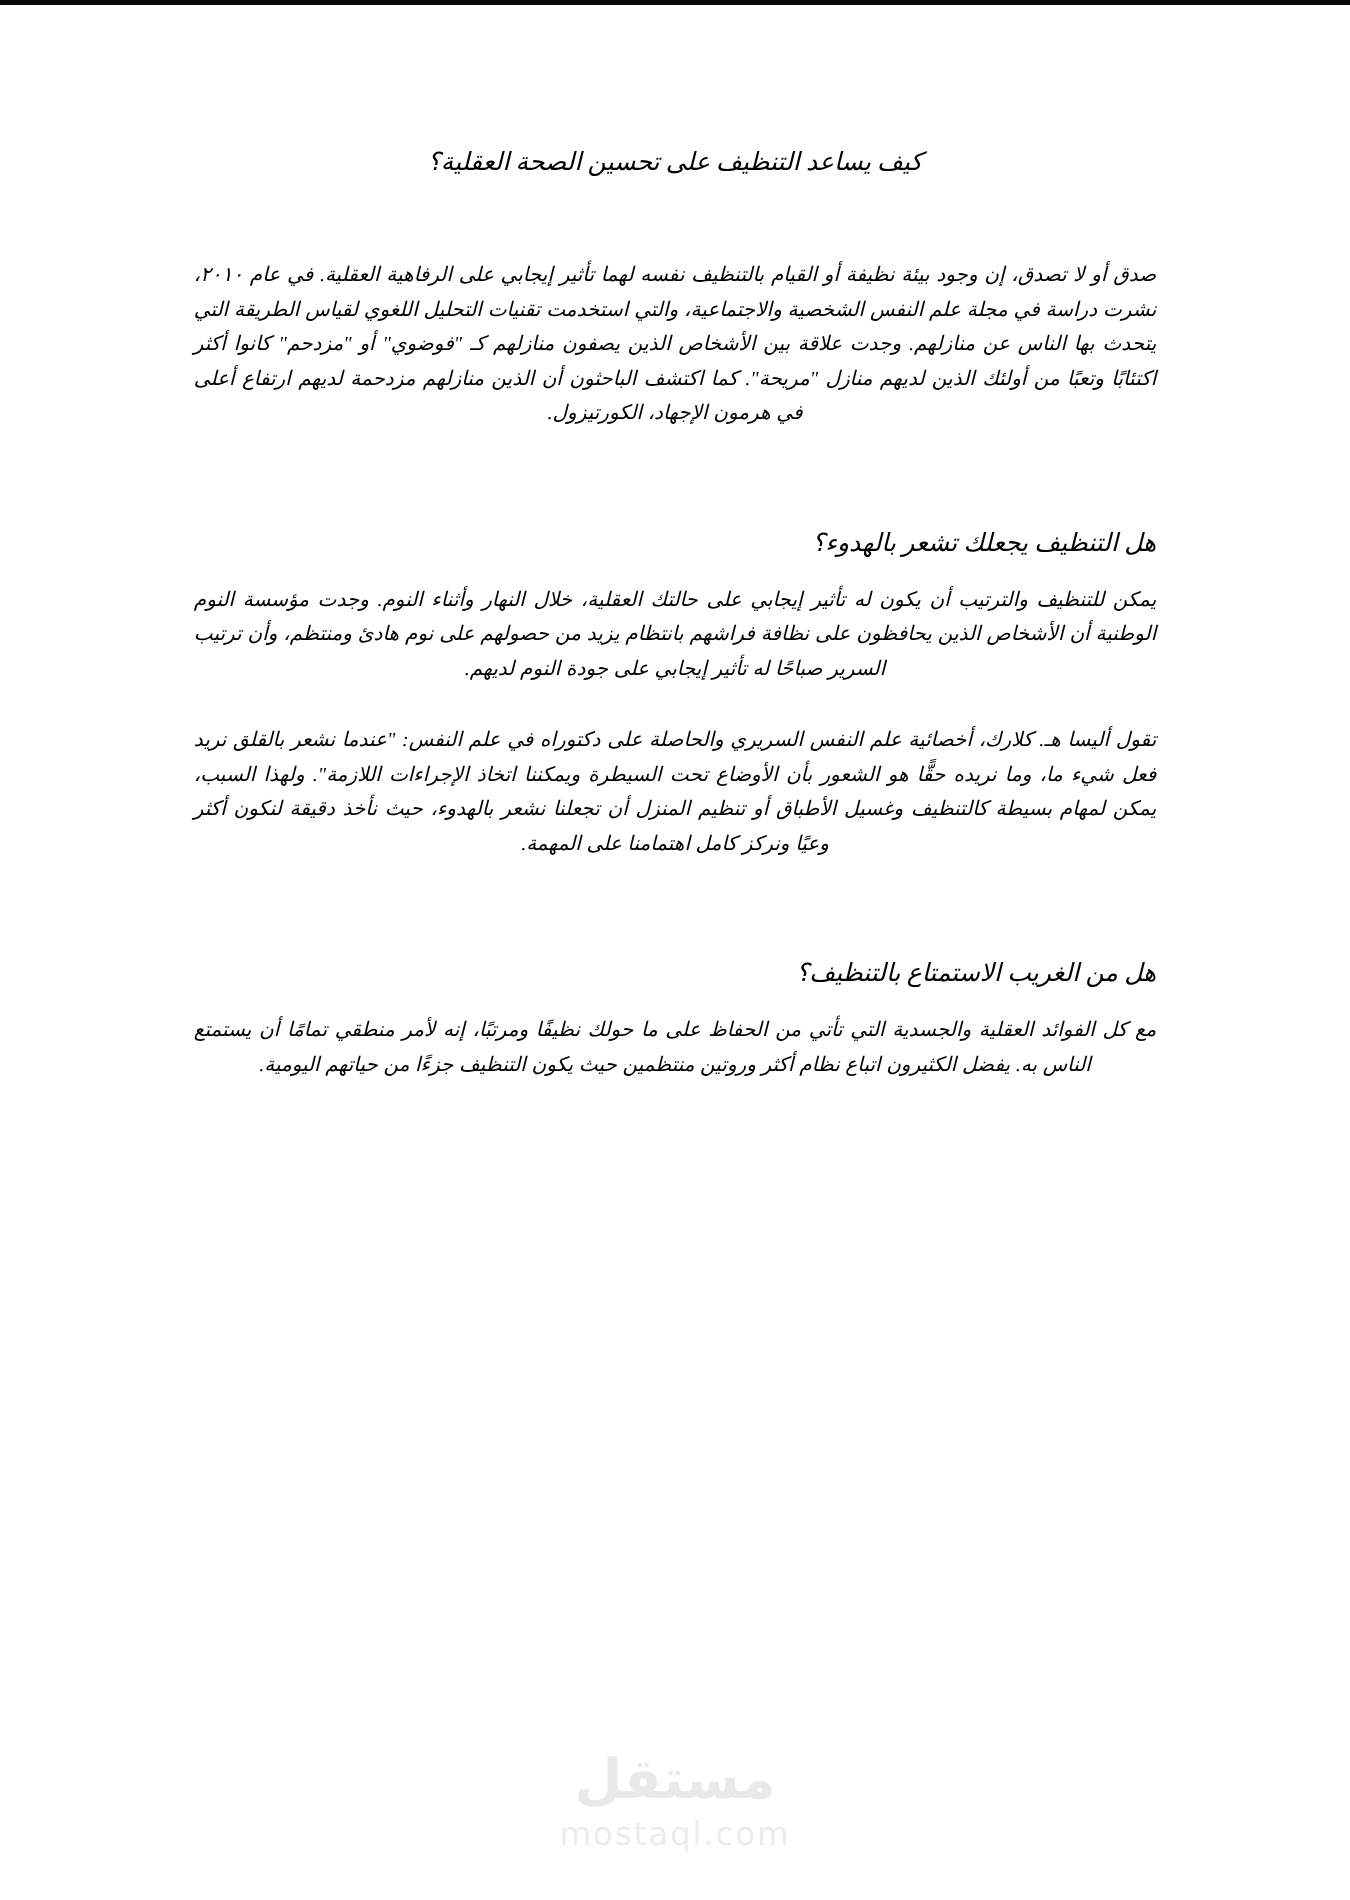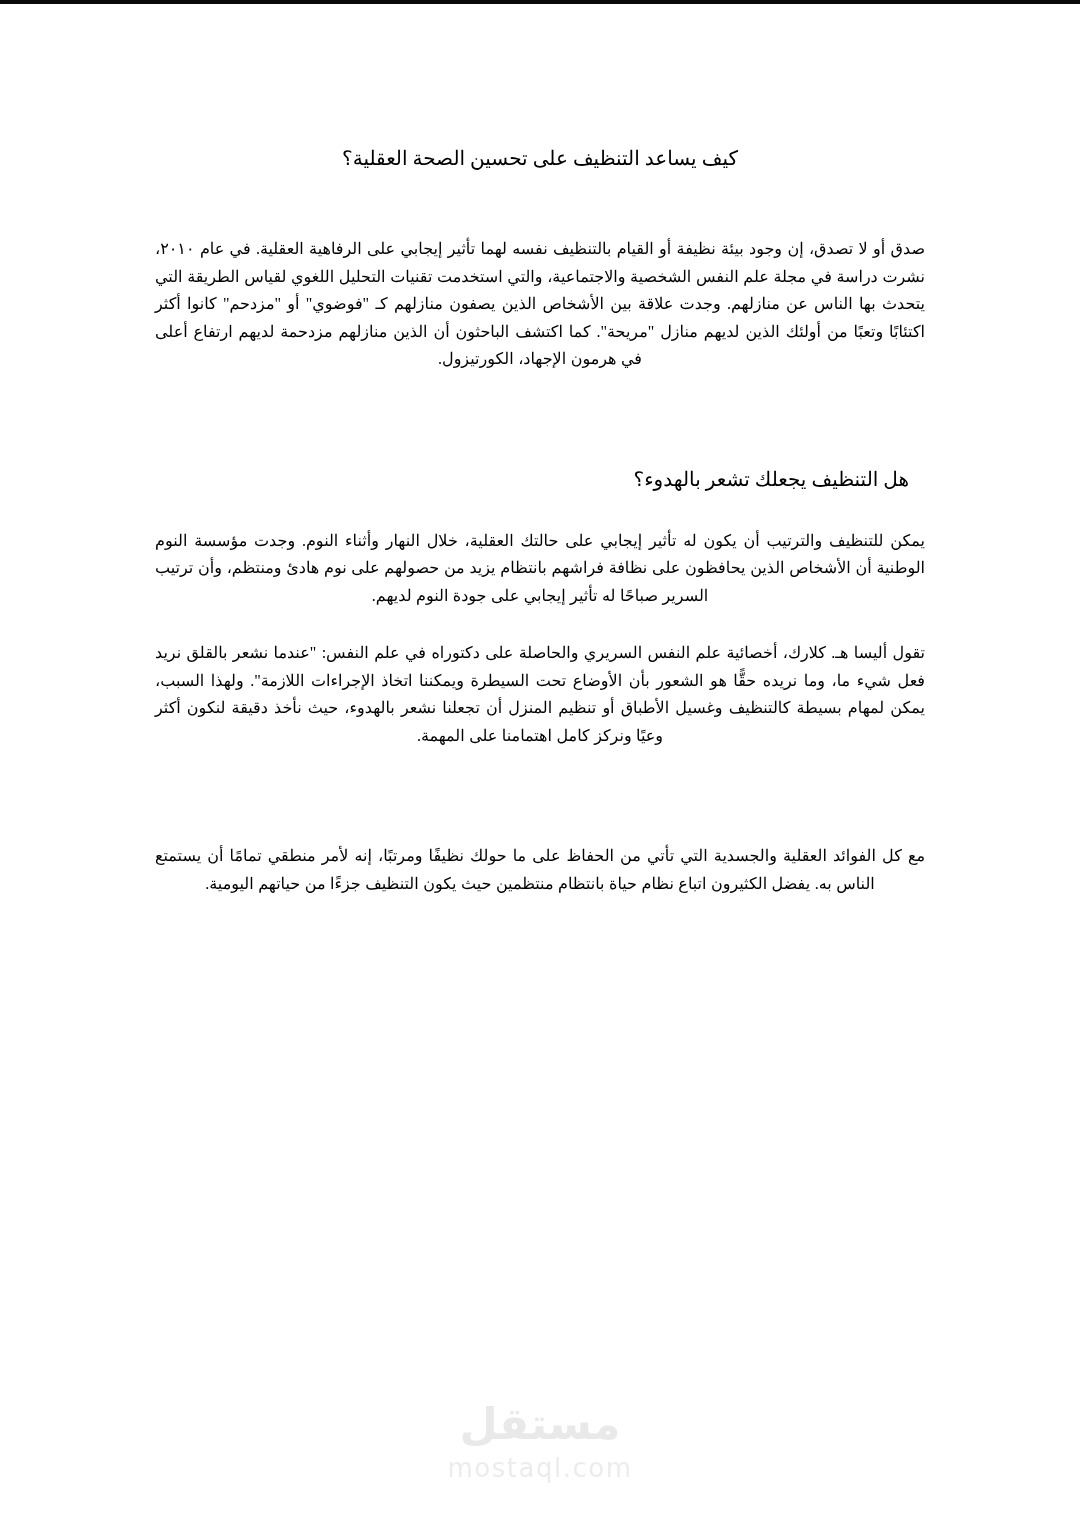--- a/index.html
+++ b/index.html
@@ -32,26 +32,27 @@
     top: 0;
     left: 0;
     width: 1080px;
     height: 1520px;
     box-sizing: border-box;
     padding: 0;
   }
 
   .content {
     position: absolute;
-    top: 144px;
+    top: 116px;
     right: 155px;
     width: 770px;      
     direction: rtl;
     text-align: justify;
     text-justify: inter-word;
+    font-style: italic;
   }
 
   .doc-title {
     font-size: 20px;
     line-height: 1.45;
     text-align: center;
     margin: 0 0 0 0;
     font-weight: normal;
     letter-spacing: 0.2px;
   }
@@ -59,21 +60,21 @@
   .spacer-lg { height: 62px; }
   .spacer-md { height: 30px; }
   .spacer-sm { height: 17px; }
   .spacer-xl { height: 76px; }
 
   .section-heading {
     font-size: 20px;
     line-height: 1.45;
     text-align: right;
     font-weight: normal;
-    margin: 16px;
+    margin: 0;
     letter-spacing: 0.2px;
   }
 
   p.body-text {
     font-size: 16px;
     line-height: 1.72;
     margin: 0;
     text-align: justify;
     text-align-last: center;
     direction: rtl;
@@ -133,24 +134,25 @@
     <div class="spacer-sm"></div>
 
     <p class="body-text">يمكن للتنظيف والترتيب أن يكون له تأثير إيجابي على حالتك العقلية، خلال النهار وأثناء النوم. وجدت مؤسسة النوم الوطنية أن الأشخاص الذين يحافظون على نظافة فراشهم بانتظام يزيد من حصولهم على نوم هادئ ومنتظم، وأن ترتيب السرير صباحًا له تأثير إيجابي على جودة النوم لديهم.</p>
 
     <div class="spacer-md"></div>
 
     <p class="body-text">تقول أليسا هـ. كلارك، أخصائية علم النفس السريري والحاصلة على دكتوراه في علم النفس: "عندما نشعر بالقلق نريد فعل شيء ما، وما نريده حقًّا هو الشعور بأن الأوضاع تحت السيطرة ويمكننا اتخاذ الإجراءات اللازمة". ولهذا السبب، يمكن لمهام بسيطة كالتنظيف وغسيل الأطباق أو تنظيم المنزل أن تجعلنا نشعر بالهدوء، حيث نأخذ دقيقة لنكون أكثر وعيًا ونركز كامل اهتمامنا على المهمة.</p>
 
     <div class="spacer-xl"></div>
 
+    <h2 class="section-heading">هل من الغريب الاستمتاع بالتنظيف؟</h2>
 
     <div class="spacer-sm"></div>
 
-    <p class="body-text">مع كل الفوائد العقلية والجسدية التي تأتي من الحفاظ على ما حولك نظيفًا ومرتبًا، إنه لأمر منطقي تمامًا أن يستمتع الناس به. يفضل الكثيرون اتباع نظام حياة بانتظام منتظمين حيث يكون التنظيف جزءًا من حياتهم اليومية.</p>
+    <p class="body-text">مع كل الفوائد العقلية والجسدية التي تأتي من الحفاظ على ما حولك نظيفًا ومرتبًا، إنه لأمر منطقي تمامًا أن يستمتع الناس به. يفضل الكثيرون اتباع نظام أكثر وروتين منتظمين حيث يكون التنظيف جزءًا من حياتهم اليومية.</p>
 
   </div>
 
   <div class="watermark">
     <div class="watermark-mark">مستقل</div>
     <div class="watermark-domain">mostaql.com</div>
   </div>
 
 </div>
 

